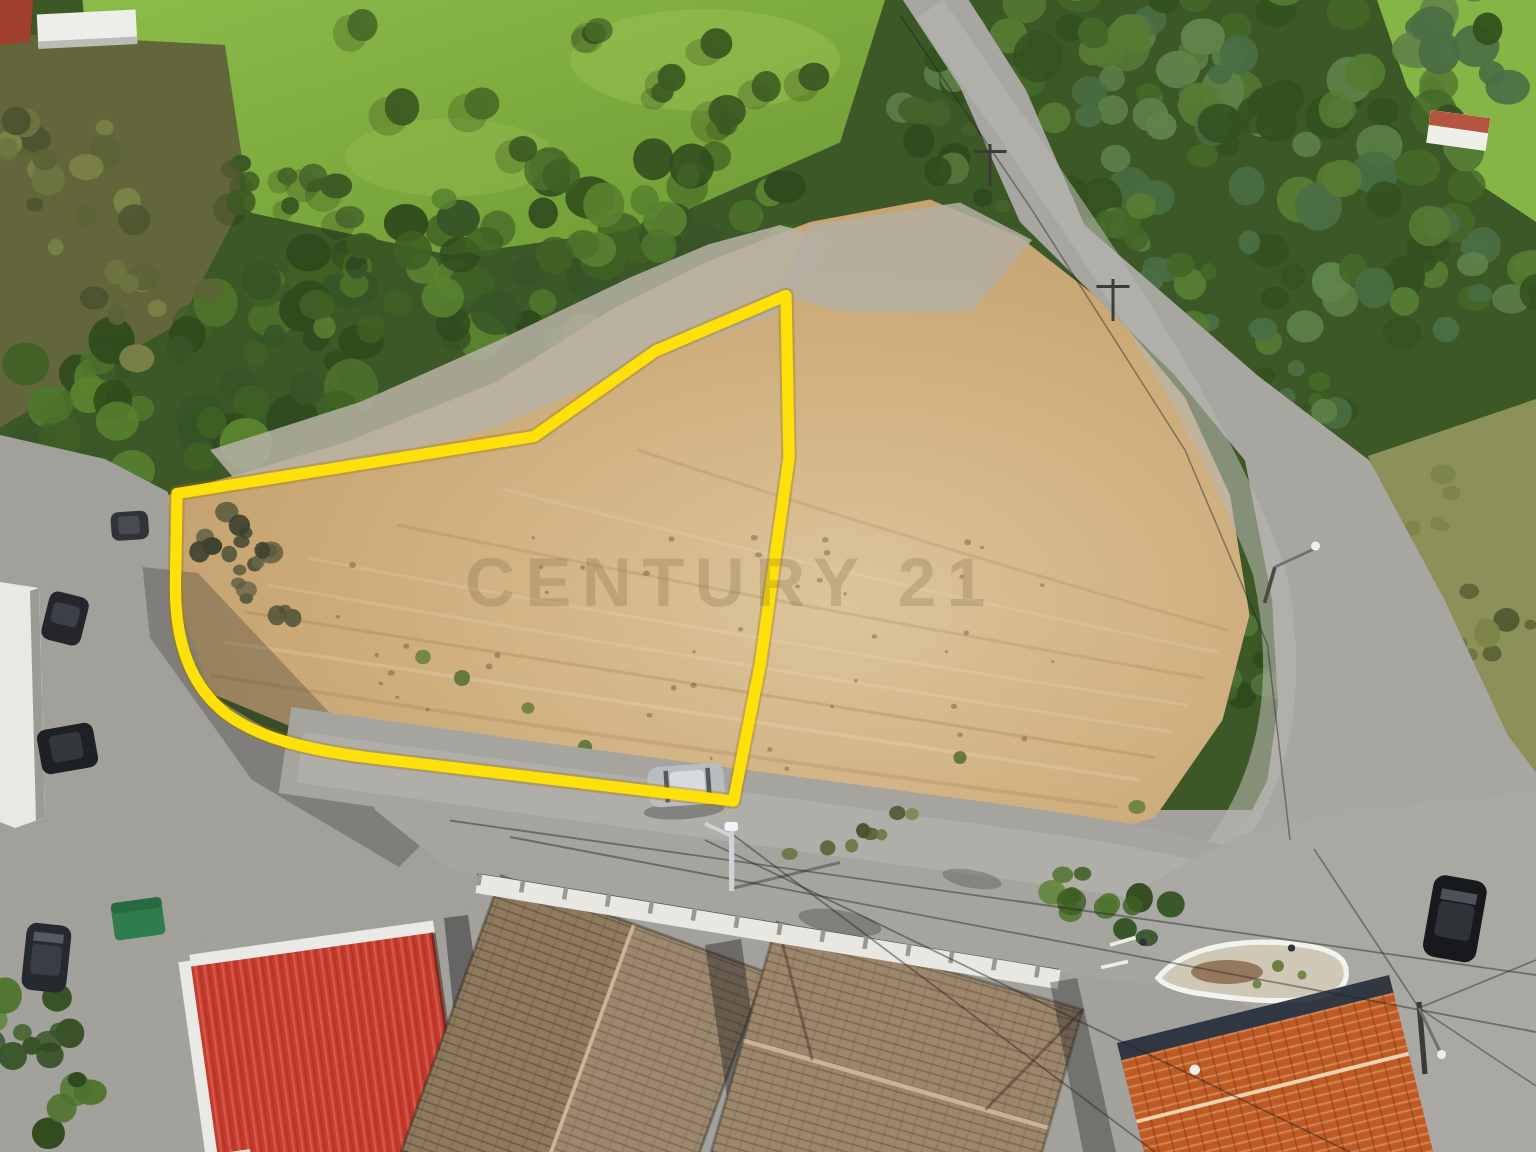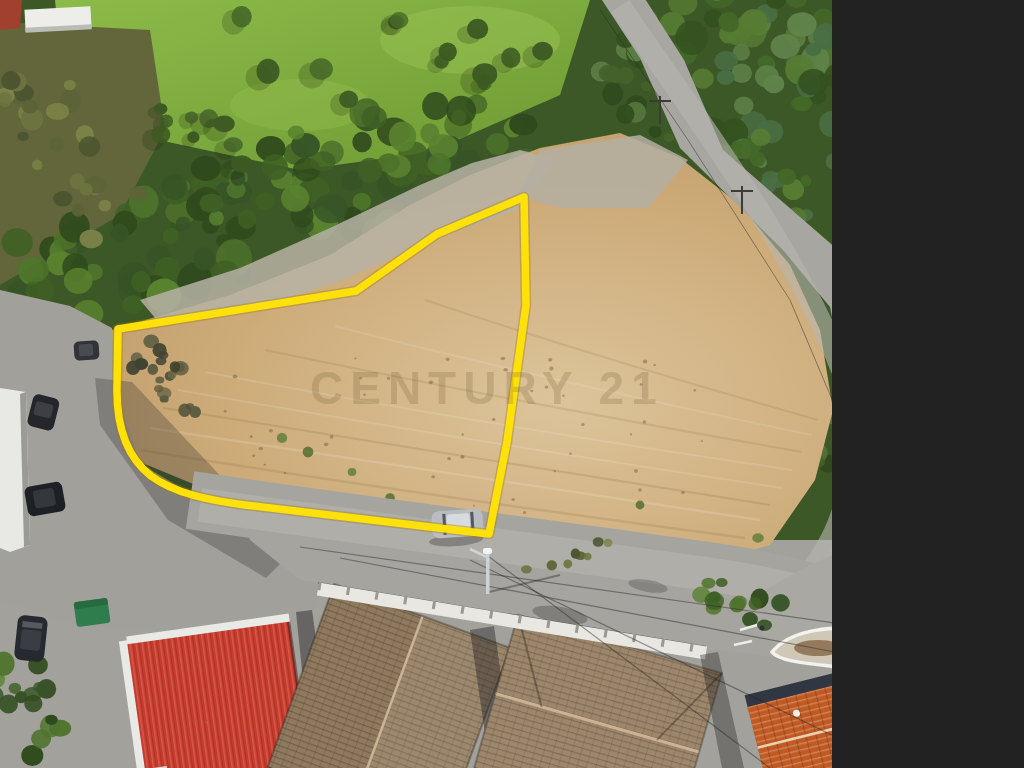--- a/index.html
+++ b/index.html
@@ -1,16 +1,16 @@
 <!DOCTYPE html>
 <html><head>
 <meta charset="utf-8">
 <style>
   html,body{margin:0;padding:0;background:#222;}
-  figure{margin:0;width:832px;height:768px;position:relative;overflow:hidden;
+  figure{margin:0;width:1024px;height:768px;position:relative;overflow:hidden;
          font-family:"Liberation Sans",sans-serif;}
   svg{display:block;width:1024px;height:768px;}
   .wm{font-family:"Liberation Sans",sans-serif;font-weight:bold;letter-spacing:7px;}
 </style>
 </head>
 <body>
 
 <figure>
 <svg viewBox="0 0 1024 768" xmlns="http://www.w3.org/2000/svg">
   <defs>

